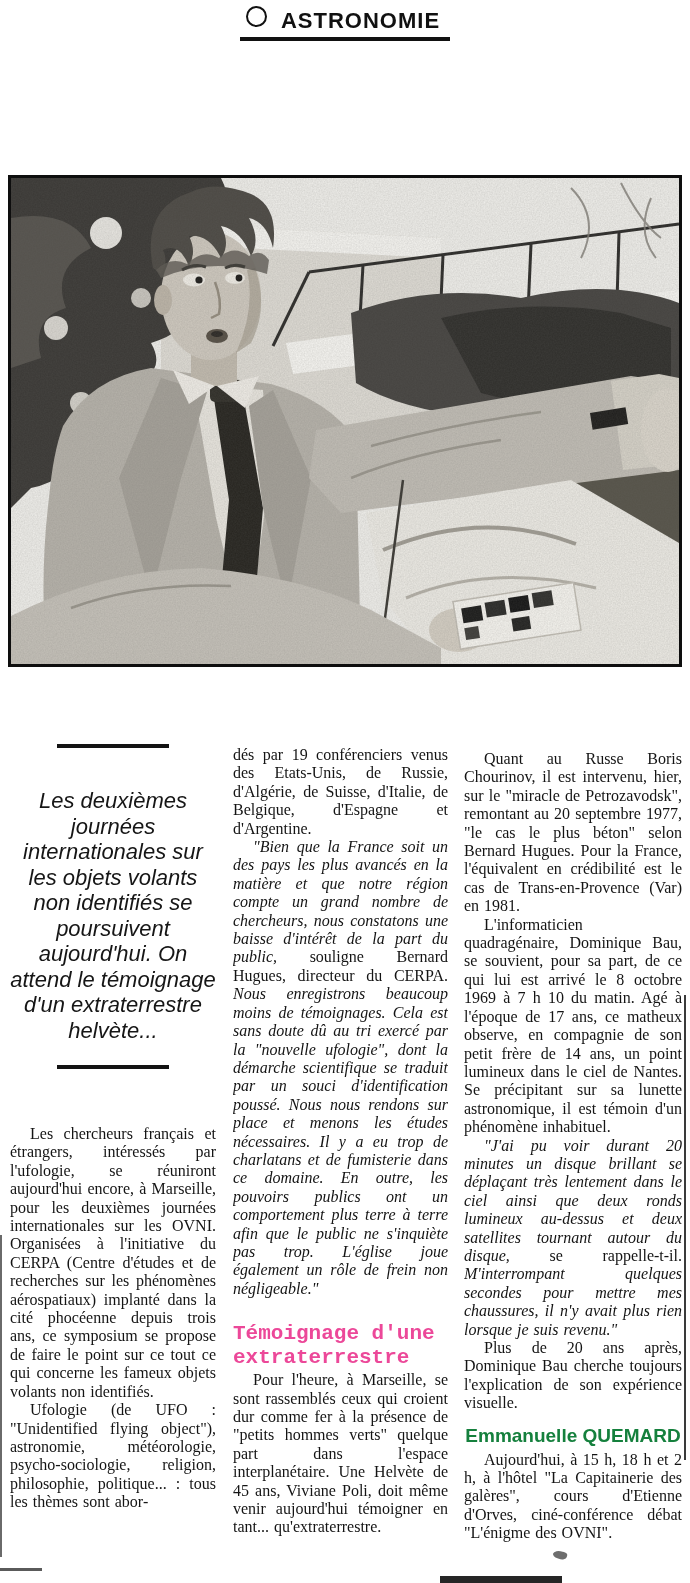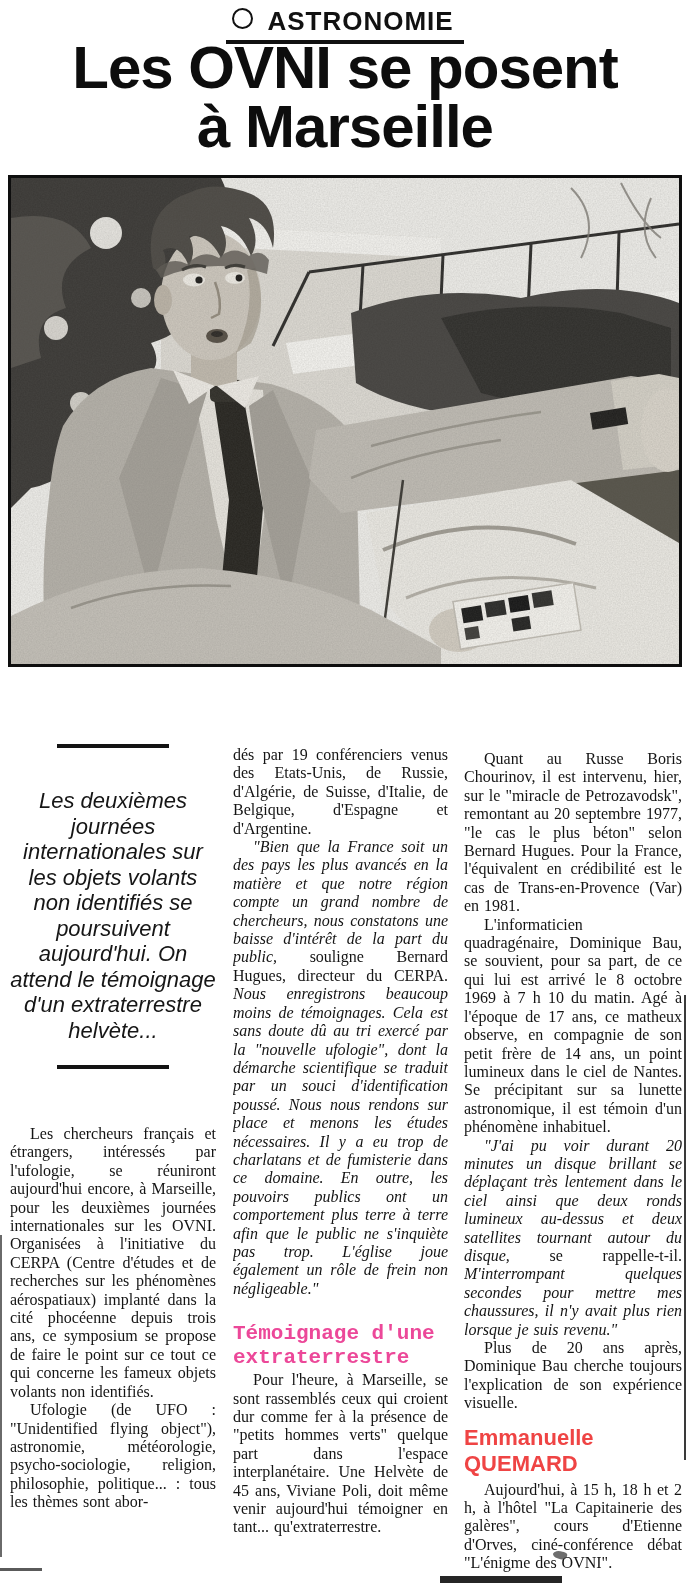--- a/index.html
+++ b/index.html
@@ -6,21 +6,21 @@
   .page{
     position:relative;width:690px;height:1583px;margin:0 auto;
     background:#ffffff;color:#141414;overflow:hidden;
     font-family:"Liberation Serif",serif;
   }
   
   .kicker-wrap{position:absolute;top:6px;left:0;width:100%;text-align:center;}
   .kicker{
     display:inline-block;border-bottom:4px solid #111;padding:0 10px 3px 6px;
     font-family:"Liberation Sans",sans-serif;font-weight:bold;
-    font-size:26px;letter-spacing:1px;color:#111;white-space:nowrap;
+    font-size:22px;letter-spacing:1px;color:#111;white-space:nowrap;
   }
   .kicker .ring{
     display:inline-block;width:17px;height:17px;border:2.5px solid #111;
     border-radius:50%;margin-right:14px;vertical-align:1px;
   }
   
   .headline{
     position:absolute;top:38px;left:0;width:100%;text-align:center;
     font-family:"Liberation Sans",sans-serif;font-weight:bold;
     font-size:60px;line-height:59px;letter-spacing:-1px;color:#0d0d0d;
@@ -58,43 +58,39 @@
   .indent{text-indent:20px;}
   .first-body{margin-top:56px;}
   .it{font-style:italic;}
   .rm{font-style:normal;}
   .subhead{
     font-family:Liberation Mono, monospace;font-weight:bold;
     font-size:21px;line-height:24px;margin:24px 0 1px 0;color:#ec4899;
   }
   .byline{
     font-family:"Liberation Sans",sans-serif;font-weight:bold;
-    font-size:22px;text-align:left;margin:12px 0 4px 0;color:#ef4444;
+    font-size:19px;text-align:center;margin:12px 0 4px 0;color:#15803d;
   }
   
   .rule-right{position:absolute;left:684px;top:995px;width:2px;height:465px;background:#3a3a3a;}
   .rule-left{position:absolute;left:0;top:1235px;width:2px;height:322px;background:#6a6a6a;}
   .bottom-bar{position:absolute;left:440px;top:1576px;width:122px;height:7px;background:#262626;}
   .bottom-line{position:absolute;left:0px;top:1568px;width:42px;height:3px;background:#5a5a5a;}
   .smudge{position:absolute;left:553px;top:1551px;width:14px;height:8px;background:#4a4a4a;
     border-radius:60% 30% 50% 40%;transform:rotate(18deg);opacity:.8;}
 </style>
 </head>
 <body>
 
 <div class="page">
 
   <div class="kicker-wrap">
     <span class="kicker"><span class="ring"></span><span>ASTRONOMIE</span></span>
   </div>
 
-  <div class="headline">
-    <div>Les OVNI se posent</div>
-    <div>à Marseille</div>
-  </div>
 
   <div class="photo">
     <svg width="668" height="486" viewBox="0 0 668 486" aria-hidden="true">
       <defs>
         <filter id="grain" x="0" y="0" width="100%" height="100%">
           <feTurbulence type="fractalNoise" baseFrequency="0.75" numOctaves="2" stitchTiles="stitch" result="n"></feTurbulence>
           <feColorMatrix in="n" type="matrix" values="0 0 0 0 0.15  0 0 0 0 0.15  0 0 0 0 0.14  0 0 0 0.5 0"></feColorMatrix>
         </filter>
       </defs>
 

